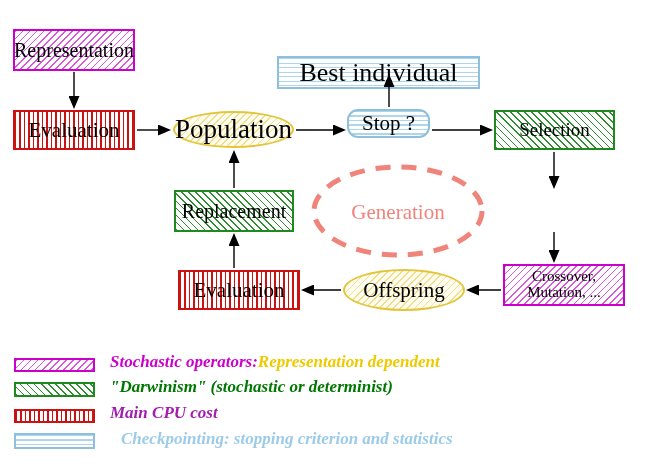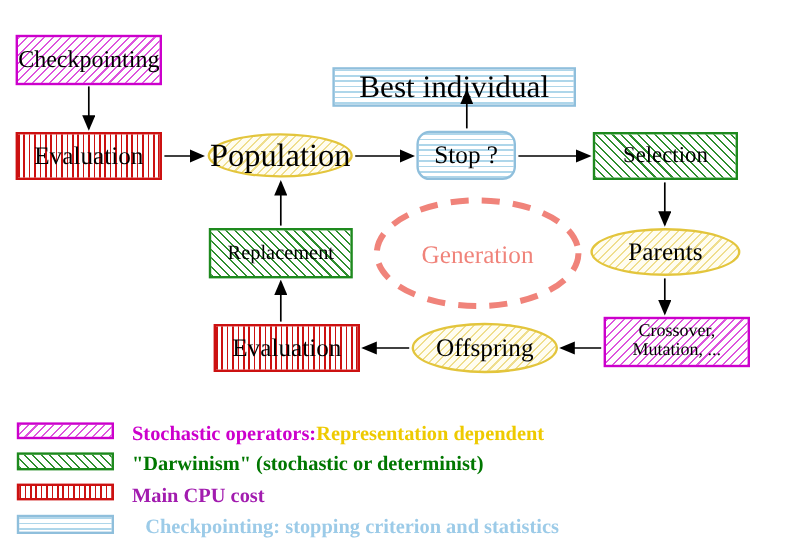--- a/index.html
+++ b/index.html
@@ -42,22 +42,23 @@
   }
   .rounded{border-radius:11px;}
   #arrow-layer{position:absolute;left:0;top:0;pointer-events:none;}
   #generation-label{
     position:absolute;left:314px;top:198px;width:168px;height:28px;
     display:flex;align-items:center;justify-content:center;
     color:#f0837a;font-size:21px;
   }
   .legend-row{
     position:absolute;left:14px;
-    display:flex;align-items:flex-start;
+    display:flex;align-items:flex-end;
     white-space:nowrap;
+    font-style:italic;
   }
   .swatch{
     box-sizing:border-box;
     width:81px;
     display:inline-block;
     margin-right:15px;
     flex:0 0 auto;
   }
   .legend-text{
     font-size:17px;font-weight:bold;
@@ -66,35 +67,34 @@
   .t-gold{color:#eeca00;}
   .t-green{color:#007700;}
   .t-red{color:#a21caf;}
   .t-blue{color:#9ccbe8;margin-left:11px;}
 </style>
 </head>
 <body>
 
 <div id="canvas">
 
-  <div class="node hatch-magenta" style="left:13px;top:29px;width:122px;height:42px;font-size:20px;">Checkpointing</div>
+  <div class="node hatch-magenta" style="left:13px;top:29px;width:122px;height:42px;font-size:20px;">Representation</div>
 
   <div class="node stripe-red" style="left:13px;top:110px;width:122px;height:40px;font-size:21px;">Evaluation</div>
 
   <div class="node ellipse hatch-yellow" style="left:173px;top:111px;width:121px;height:37px;font-size:27px;">Population</div>
 
   <div class="node stripe-blue" style="left:277px;top:56px;width:203px;height:33px;font-size:26px;">Best individual</div>
 
-  <div class="node stripe-blue rounded" style="left:347px;top:109px;width:83px;height:41px;font-size:21px;">Stop ?</div>
+  <div class="node stripe-blue rounded" style="left:347px;top:109px;width:83px;height:29px;font-size:21px;">Stop ?</div>
 
   <div class="node hatch-green" style="left:494px;top:110px;width:121px;height:40px;font-size:19px;">Selection</div>
 
-  <div class="node hatch-green" style="left:174px;top:190px;width:120px;height:42px;font-size:17px;">Replacement</div>
+  <div class="node hatch-green" style="left:174px;top:190px;width:120px;height:42px;font-size:20px;">Replacement</div>
 
-  <div class="node ellipse hatch-yellow" style="left:492px;top:190px;width:125px;height:40px;font-size:21px;">Parents</div>
 
   <div class="node hatch-magenta" style="left:503px;top:264px;width:122px;height:42px;font-size:15px;flex-direction:column;">
     <span>Crossover,</span>
     <span>Mutation, ...</span>
   </div>
 
   <div class="node ellipse hatch-yellow" style="left:343px;top:269px;width:122px;height:42px;font-size:21px;">Offspring</div>
 
   <div class="node stripe-red" style="left:178px;top:270px;width:122px;height:40px;font-size:21px;">Evaluation</div>
 

